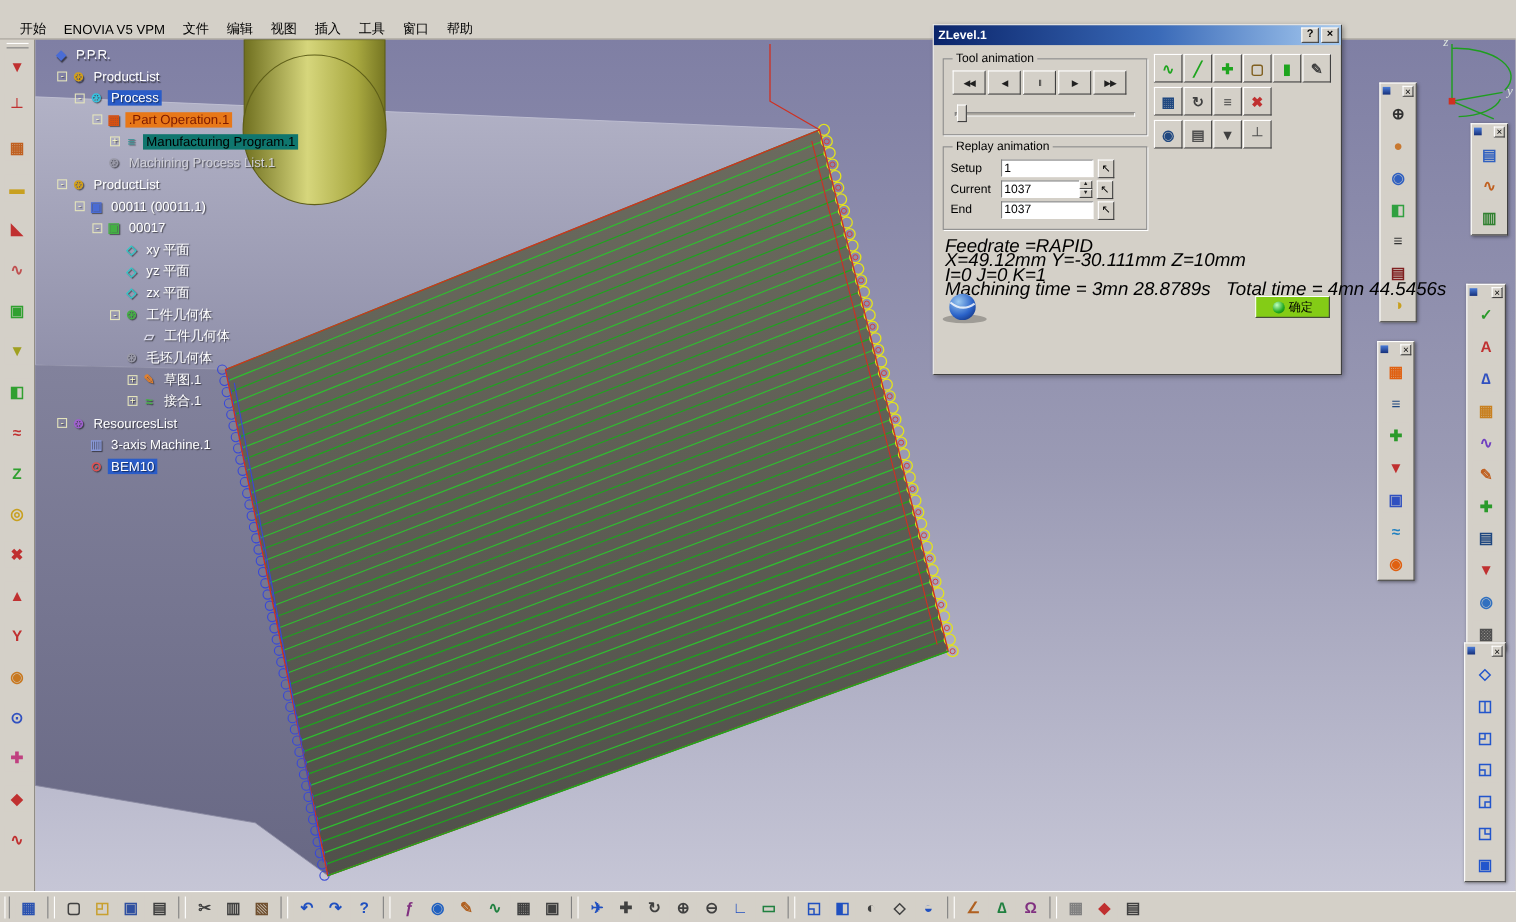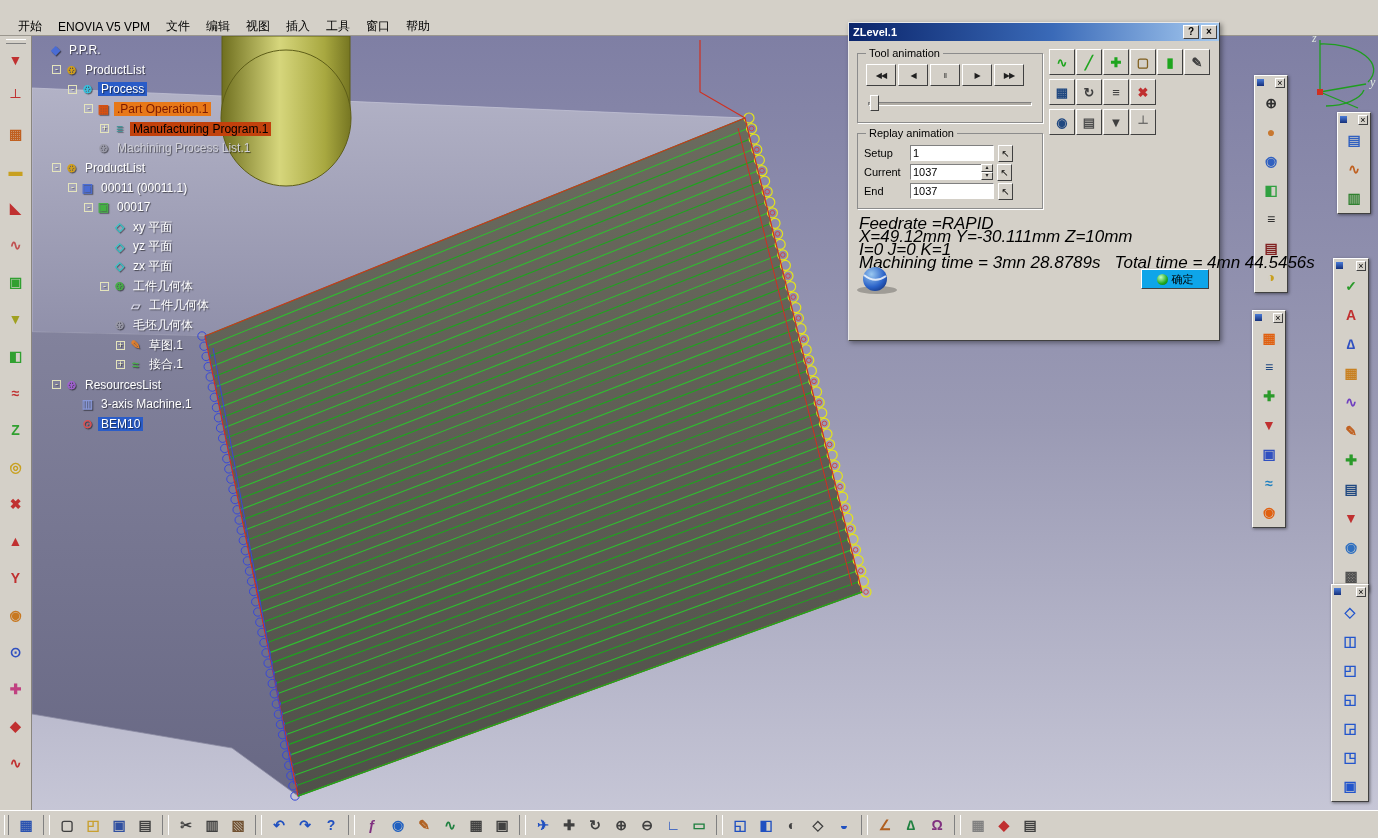--- a/index.html
+++ b/index.html
@@ -44,21 +44,21 @@
   
   .tree{position:absolute;left:36px;top:40px;font-size:12px;color:#fff;}
   .tree-row{height:19.7px;display:flex;align-items:center;white-space:nowrap;text-shadow:1px 1px 1px rgba(0,0,0,.55);}
   .expander{width:9px;height:9px;border:1px solid #e4e4bc;font-size:9px;line-height:7px;text-align:center;
     color:#ffffc8;margin-right:3px;flex:none;}
   .expander-space{width:12px;flex:none;}
   .ticon{width:15px;margin-right:3px;font-size:12px;text-align:center;flex:none;font-weight:bold;}
   .tlabel{padding:0 3px;}
   .sel-blue{background:#2a5cc8;color:#fff;}
   .sel-orange{background:#e87818;color:#7c1a00;text-shadow:none;}
-  .sel-white{background:#c2410c;color:#000;text-shadow:none;}
+  .sel-white{background:#0f766e;color:#000;text-shadow:none;}
   .dim{color:#d0d0d8;}
 
   
   .float-tb{position:absolute;background:#d4d0c8;border:1px solid;border-color:#fff #404040 #404040 #fff;
     box-shadow:1px 1px 3px rgba(0,0,0,.45);padding:1px;}
   .tb-strip{height:11px;display:flex;align-items:center;justify-content:space-between;padding:0 1px;margin-bottom:1px;}
   .tb-dot{width:7px;height:7px;background:linear-gradient(#4a7cd8,#16307a);flex:none;}
   .tb-close{width:10px;height:10px;border:1px solid;border-color:#fff #404040 #404040 #fff;background:#d4d0c8;
     font-size:9px;line-height:8px;text-align:center;color:#000;flex:none;}
   .tb-body{display:flex;flex-direction:column;align-items:center;gap:5px;padding:2px 1px;}
@@ -98,21 +98,21 @@
   .rp-input{width:84px;height:16px;background:#fff;border:1px solid;border-color:#808080 #fff #fff #808080;
     font-size:11px;font-family:"Liberation Sans",sans-serif;padding:0 2px;}
   .rp-input-spin{width:72px;}
   .spin{display:flex;flex-direction:column;width:12px;height:16px;margin-left:-1px;}
   .spin span{flex:1;border:1px solid;border-color:#fff #404040 #404040 #fff;background:#d4d0c8;
     font-size:6px;line-height:5px;text-align:center;color:#202020;}
   .pick-btn{width:15px;height:17px;background:#d4d0c8;border:1px solid;border-color:#fff #404040 #404040 #fff;
     font-size:10px;text-align:center;line-height:15px;margin-left:4px;}
   .info{position:absolute;left:10px;top:176px;}
   .info-line{line-height:13px;font-size:17px;white-space:pre;font-style:italic;}
-  .ok-btn{position:absolute;right:10px;top:228px;width:68px;height:20px;background:#0ea5e9;
+  .ok-btn{position:absolute;right:10px;top:228px;width:68px;height:20px;background:#84cc16;
     border:1px solid;border-color:#fff #404040 #404040 #fff;display:flex;align-items:center;justify-content:center;
     gap:4px;font-size:11px;font-family:Liberation Mono, monospace;}
   .ok-orb{width:11px;height:11px;border-radius:50%;flex:none;
     background:radial-gradient(circle at 35% 30%,#c0ffc0,#22aa22 60%,#0a6a0a);}
   .globe{position:absolute;left:4px;bottom:1px;}
 </style>
 </head>
 <body>
 
 <div class="app">

